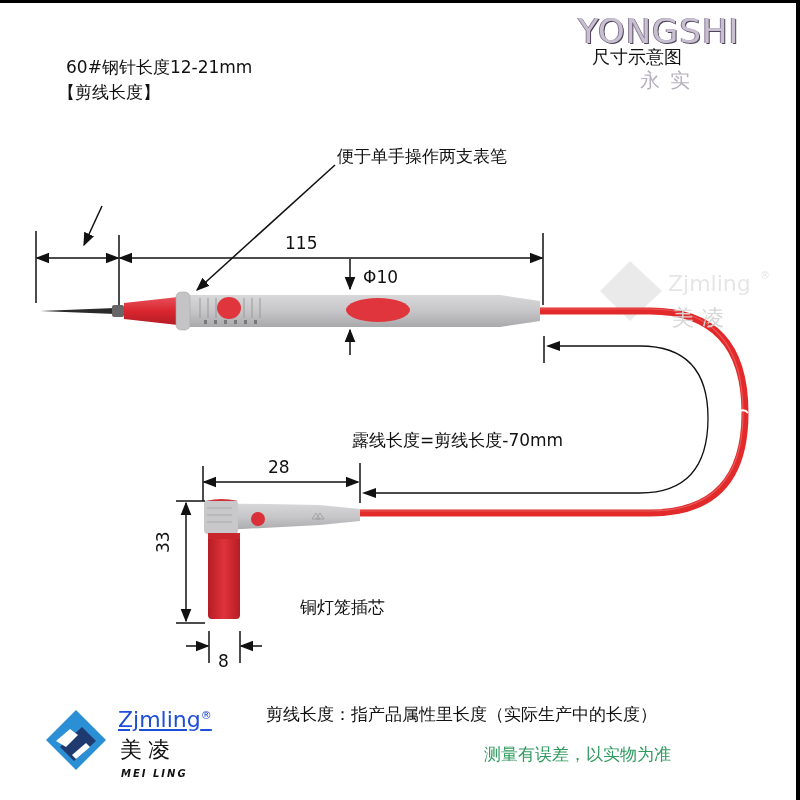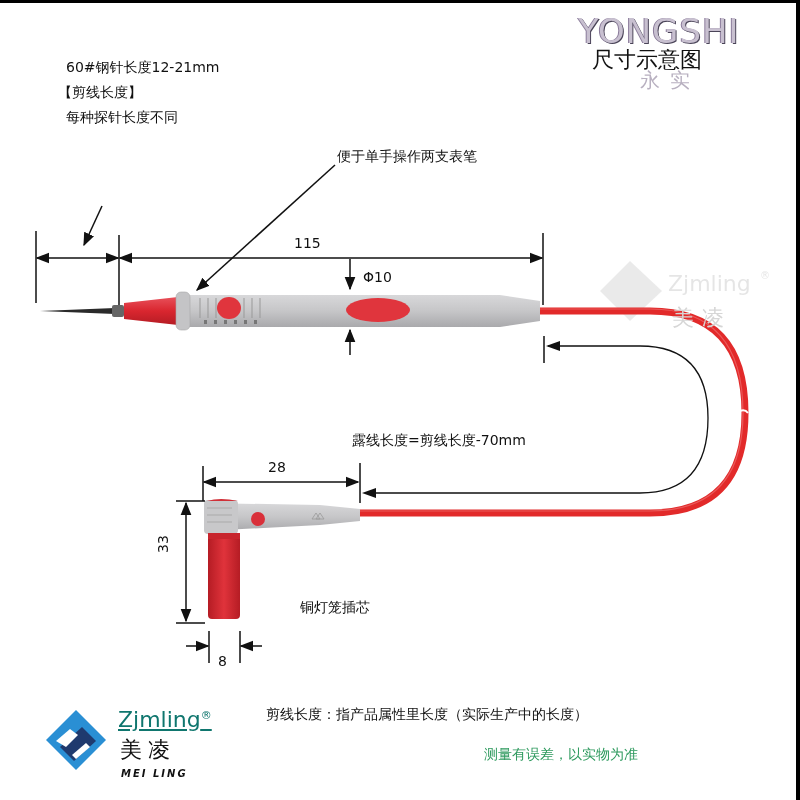--- a/index.html
+++ b/index.html
@@ -1,23 +1,23 @@
 <!DOCTYPE html>
 <html><head>
   <meta charset="utf-8">
   <style>
     html, body { margin: 0; padding: 0; }
     body { width: 800px; height: 800px; background: #000; position: relative; overflow: hidden;
            font-family: "DejaVu Sans", "Liberation Sans", sans-serif; }
     .canvas { position: absolute; left: 0; top: 3px; width: 796px; height: 797px; background: #fff; }
     .abs { position: absolute; white-space: nowrap; color: #111; }
-    .t18 { font-size: 14px; line-height: 22px; }
+    .t18 { font-size: 17px; line-height: 22px; }
     .brand-wm { font-family: "DejaVu Sans", sans-serif; font-size: 34px; font-weight: normal; letter-spacing: 1px;
                 color: #c8c0d0; text-shadow: 1px 1px 0 #4a4458, -1px 0 0 #8a7a9a; }
-    .brand-wm2 { font-size: 22px; color: #111; }
+    .brand-wm2 { font-size: 18px; color: #111; }
     .brand-wm3 { font-size: 20px; color: #b8b0c0; letter-spacing: 10px; }
     .green { color: #2e9a5e; }
     svg.layer { position: absolute; left: 0; top: 0; }
   </style>
 </head>
 <body>
 
 <div class="canvas">
 
   <svg class="layer" width="796" height="797" viewBox="0 0 796 797">
@@ -130,38 +130,37 @@
       <path d="M72,752 L86,740 L90,744 L76,756 z" fill="#fff"></path>
     </g>
   </svg>
 
   <div class="abs brand-wm" style="left:578px; top:8px;">YONGSHI</div>
   <div class="abs brand-wm2" style="left:592px; top:42px;">尺寸示意图</div>
   <div class="abs brand-wm3" style="left:640px; top:64px;">永实</div>
 
   <div class="abs t18" style="left:66px; top:53px;">60#钢针长度12-21mm</div>
   <div class="abs t18" style="left:58px; top:78px;">【剪线长度】</div>
-  <div class="abs t18" style="left:66px; top:103px;">每种探针长度不同</div>
 
   <div class="abs t18" style="left:337px; top:142px;">便于单手操作两支表笔</div>
 
-  <div class="abs t18" style="left:294px; top:229px;">115</div>
+  <div class="abs t18" style="left:285px; top:229px;">115</div>
   <div class="abs t18" style="left:363px; top:263px;text-align:right;">Φ10</div>
 
   <div class="abs t18" style="left:352px; top:426px;">露线长度=剪线长度-70mm</div>
 
   <div class="abs t18" style="left:268px; top:453px;">28</div>
   <div class="abs t18" style="left:152px; top:550px; transform:rotate(-90deg); transform-origin:left top;"><span>33</span></div>
   <div class="abs t18" style="left:218px; top:647px;">8</div>
 
   <div class="abs t18" style="left:300px; top:593px;">铜灯笼插芯</div>
 
   <div class="abs t18 green" style="left:484px; top:740px;">测量有误差，以实物为准</div>
   <div class="abs t18" style="left:266px; top:700px;">剪线长度：指产品属性里长度（实际生产中的长度）</div>
 
-  <div class="abs" style="left:118px; top:704px; font-size:22px; color:#0f766e; text-decoration:underline;">
+  <div class="abs" style="left:118px; top:704px; font-size:22px; color:#1d4ed8; text-decoration:underline;">
     <span>Zjmling</span><sup style="font-size:11px;">®</sup>
   </div>
   <div class="abs" style="left:120px; top:732px; font-size:22px; color:#111; letter-spacing:6px;">美凌</div>
   <div class="abs" style="left:121px; top:765px; font-size:10px; font-weight:bold; font-style:italic; color:#111; letter-spacing:2px;text-align:right;">MEI LING</div>
 
   <div class="abs" style="left:672px; top:300px; font-size:22px; color:#d6d6d6; letter-spacing:8px;">美凌</div>
 </div>
 
 </body></html>

